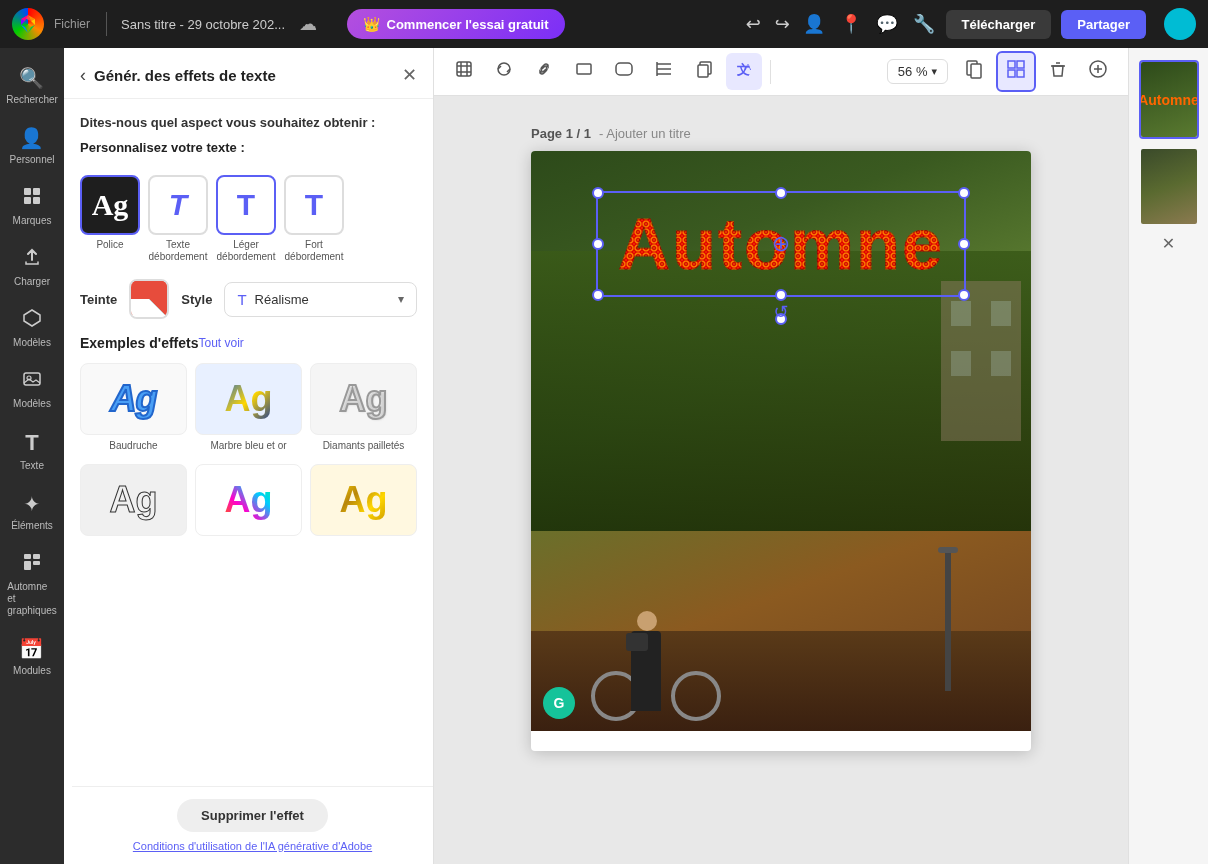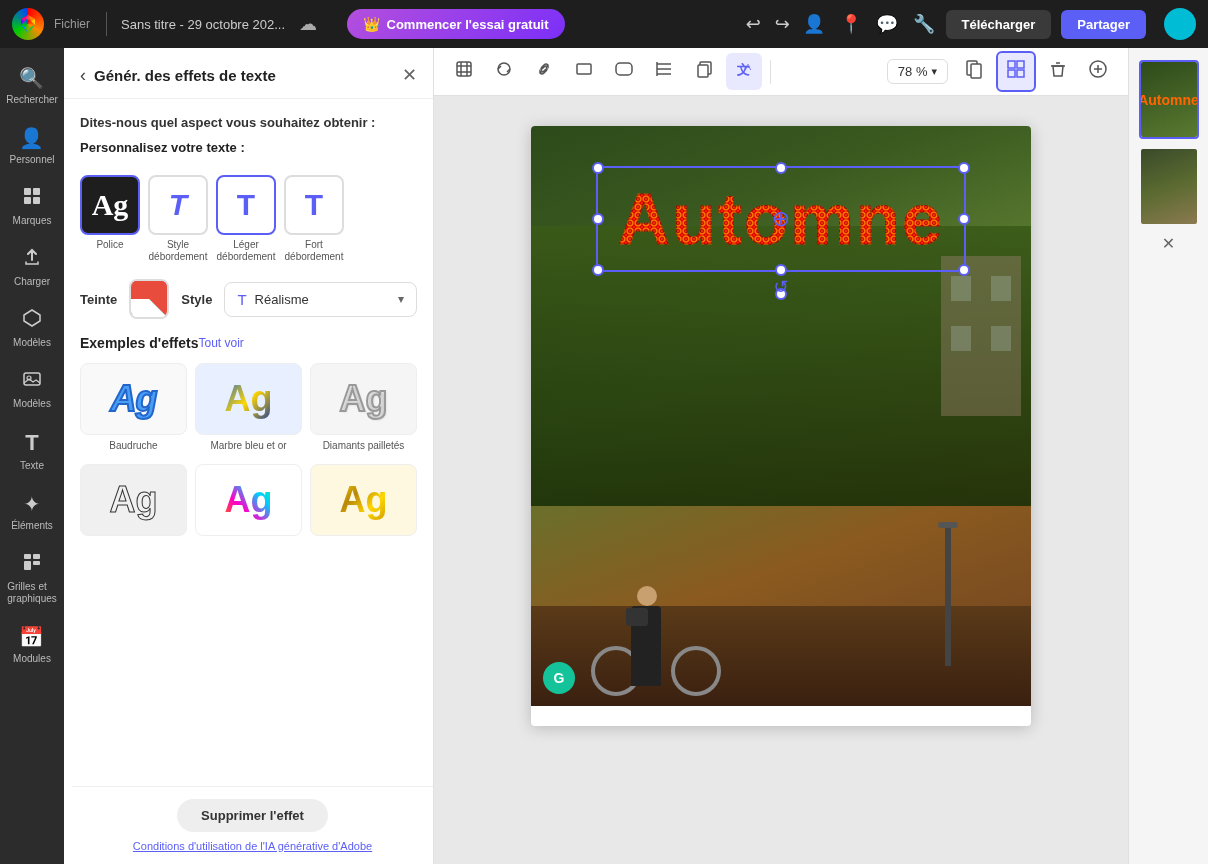--- a/index.html
+++ b/index.html
@@ -615,21 +615,21 @@
     </div>
     <div class="sidebar-item">
       <span class="si-icon">
         <svg width="20" height="20" viewBox="0 0 20 20" fill="none">
           <rect x="2" y="2" width="7" height="5" rx="1" fill="#ccc"></rect>
           <rect x="11" y="2" width="7" height="5" rx="1" fill="#ccc"></rect>
           <rect x="2" y="9" width="7" height="9" rx="1" fill="#ccc"></rect>
           <rect x="11" y="9" width="7" height="4" rx="1" fill="#ccc"></rect>
         </svg>
       </span>
-      <span class="si-label">Grilles et graphiques</span>
+      <span class="si-label">Automne et graphiques</span>
     </div>
     <div class="sidebar-item">
       <span class="si-icon">📅</span>
       <span class="si-label">Modules</span>
     </div>
   </div>
 
   <div class="panel">
     <div class="panel-header">
       <button class="panel-back-btn">‹</button>
@@ -643,21 +643,21 @@
         <div class="text-style-item">
           <div class="text-style-box police selected">
             <span style="font-size:30px; font-weight:900; color:white; font-family:'Georgia',serif;">Ag</span>
           </div>
           <span class="text-style-label">Police</span>
         </div>
         <div class="text-style-item">
           <div class="text-style-box sans">
             <span style="font-size:30px; font-weight:700; color:#5b5ff5; font-style:italic;">T</span>
           </div>
-          <span class="text-style-label">Style débordement</span>
+          <span class="text-style-label">Texte débordement</span>
         </div>
         <div class="text-style-item">
           <div class="text-style-box leger">
             <span style="font-size:30px; font-weight:700; color:#5b5ff5;">T</span>
           </div>
           <span class="text-style-label">Léger débordement</span>
         </div>
         <div class="text-style-item">
           <div class="text-style-box fort">
             <span style="font-size:30px; font-weight:900; color:#5b5ff5;">T</span>
@@ -782,21 +782,21 @@
         </svg>
       </button>
       <button class="toolbar-icon-btn active">
         <svg width="20" height="20" viewBox="0 0 20 20" fill="none">
           <text x="3" y="15" font-size="13" font-weight="900" fill="#5b5ff5" font-family="Arial">文</text>
           <text x="11" y="11" font-size="9" fill="#5b5ff5" font-family="Arial">A</text>
         </svg>
       </button>
       <div class="toolbar-divider"></div>
       <div class="toolbar-zoom">
-        <span>78 %</span>
+        <span>56 %</span>
         <span style="font-size:11px;">▾</span>
       </div>
       <button class="toolbar-icon-btn" style="margin-left:4px;">
         <svg width="20" height="20" viewBox="0 0 20 20" fill="none" stroke="#555" stroke-width="1.5">
           <rect x="3" y="2" width="10" height="14" rx="1"></rect>
           <rect x="7" y="5" width="10" height="14" rx="1" fill="white" stroke="#555"></rect>
         </svg>
       </button>
       <button class="toolbar-icon-btn active" style="border:2px solid #5b5ff5; border-radius:6px;">
         <svg width="20" height="20" viewBox="0 0 20 20" fill="none" stroke="#5b5ff5" stroke-width="1.5">
@@ -817,20 +817,24 @@
           <circle cx="10" cy="10" r="8"></circle>
           <line x1="10" y1="6" x2="10" y2="14"></line>
           <line x1="6" y1="10" x2="14" y2="10"></line>
         </svg>
       </button>
     </div>
 
     <div class="canvas-area">
       <div class="canvas-main">
         <div class="canvas-wrapper">
+          <div class="page-label-row">
+            <span class="page-label">Page 1 / 1</span>
+            <span class="page-add-title">- Ajouter un titre</span>
+          </div>
           <div class="canvas-doc">
             <div class="canvas-image">
 
               <div class="tree-bg" style="position:absolute;top:100px;left:0;right:0;height:280px;background:linear-gradient(180deg,#3a5a18 0%,#2a4410 50%,#1a3008 100%);opacity:0.9;"></div>
 
               <div class="ground" style="position:absolute;bottom:0;left:0;right:0;height:100px;background:linear-gradient(180deg,#5a3a18,#3a2010);"></div>
 
               <div style="position:absolute;right:10px;top:130px;width:80px;height:160px;background:#8b7a60;opacity:0.5;">
                 <div style="position:absolute;top:20px;left:10px;width:20px;height:25px;background:#ccc;opacity:0.7;"></div>
                 <div style="position:absolute;top:20px;right:10px;width:20px;height:25px;background:#ccc;opacity:0.7;"></div>

